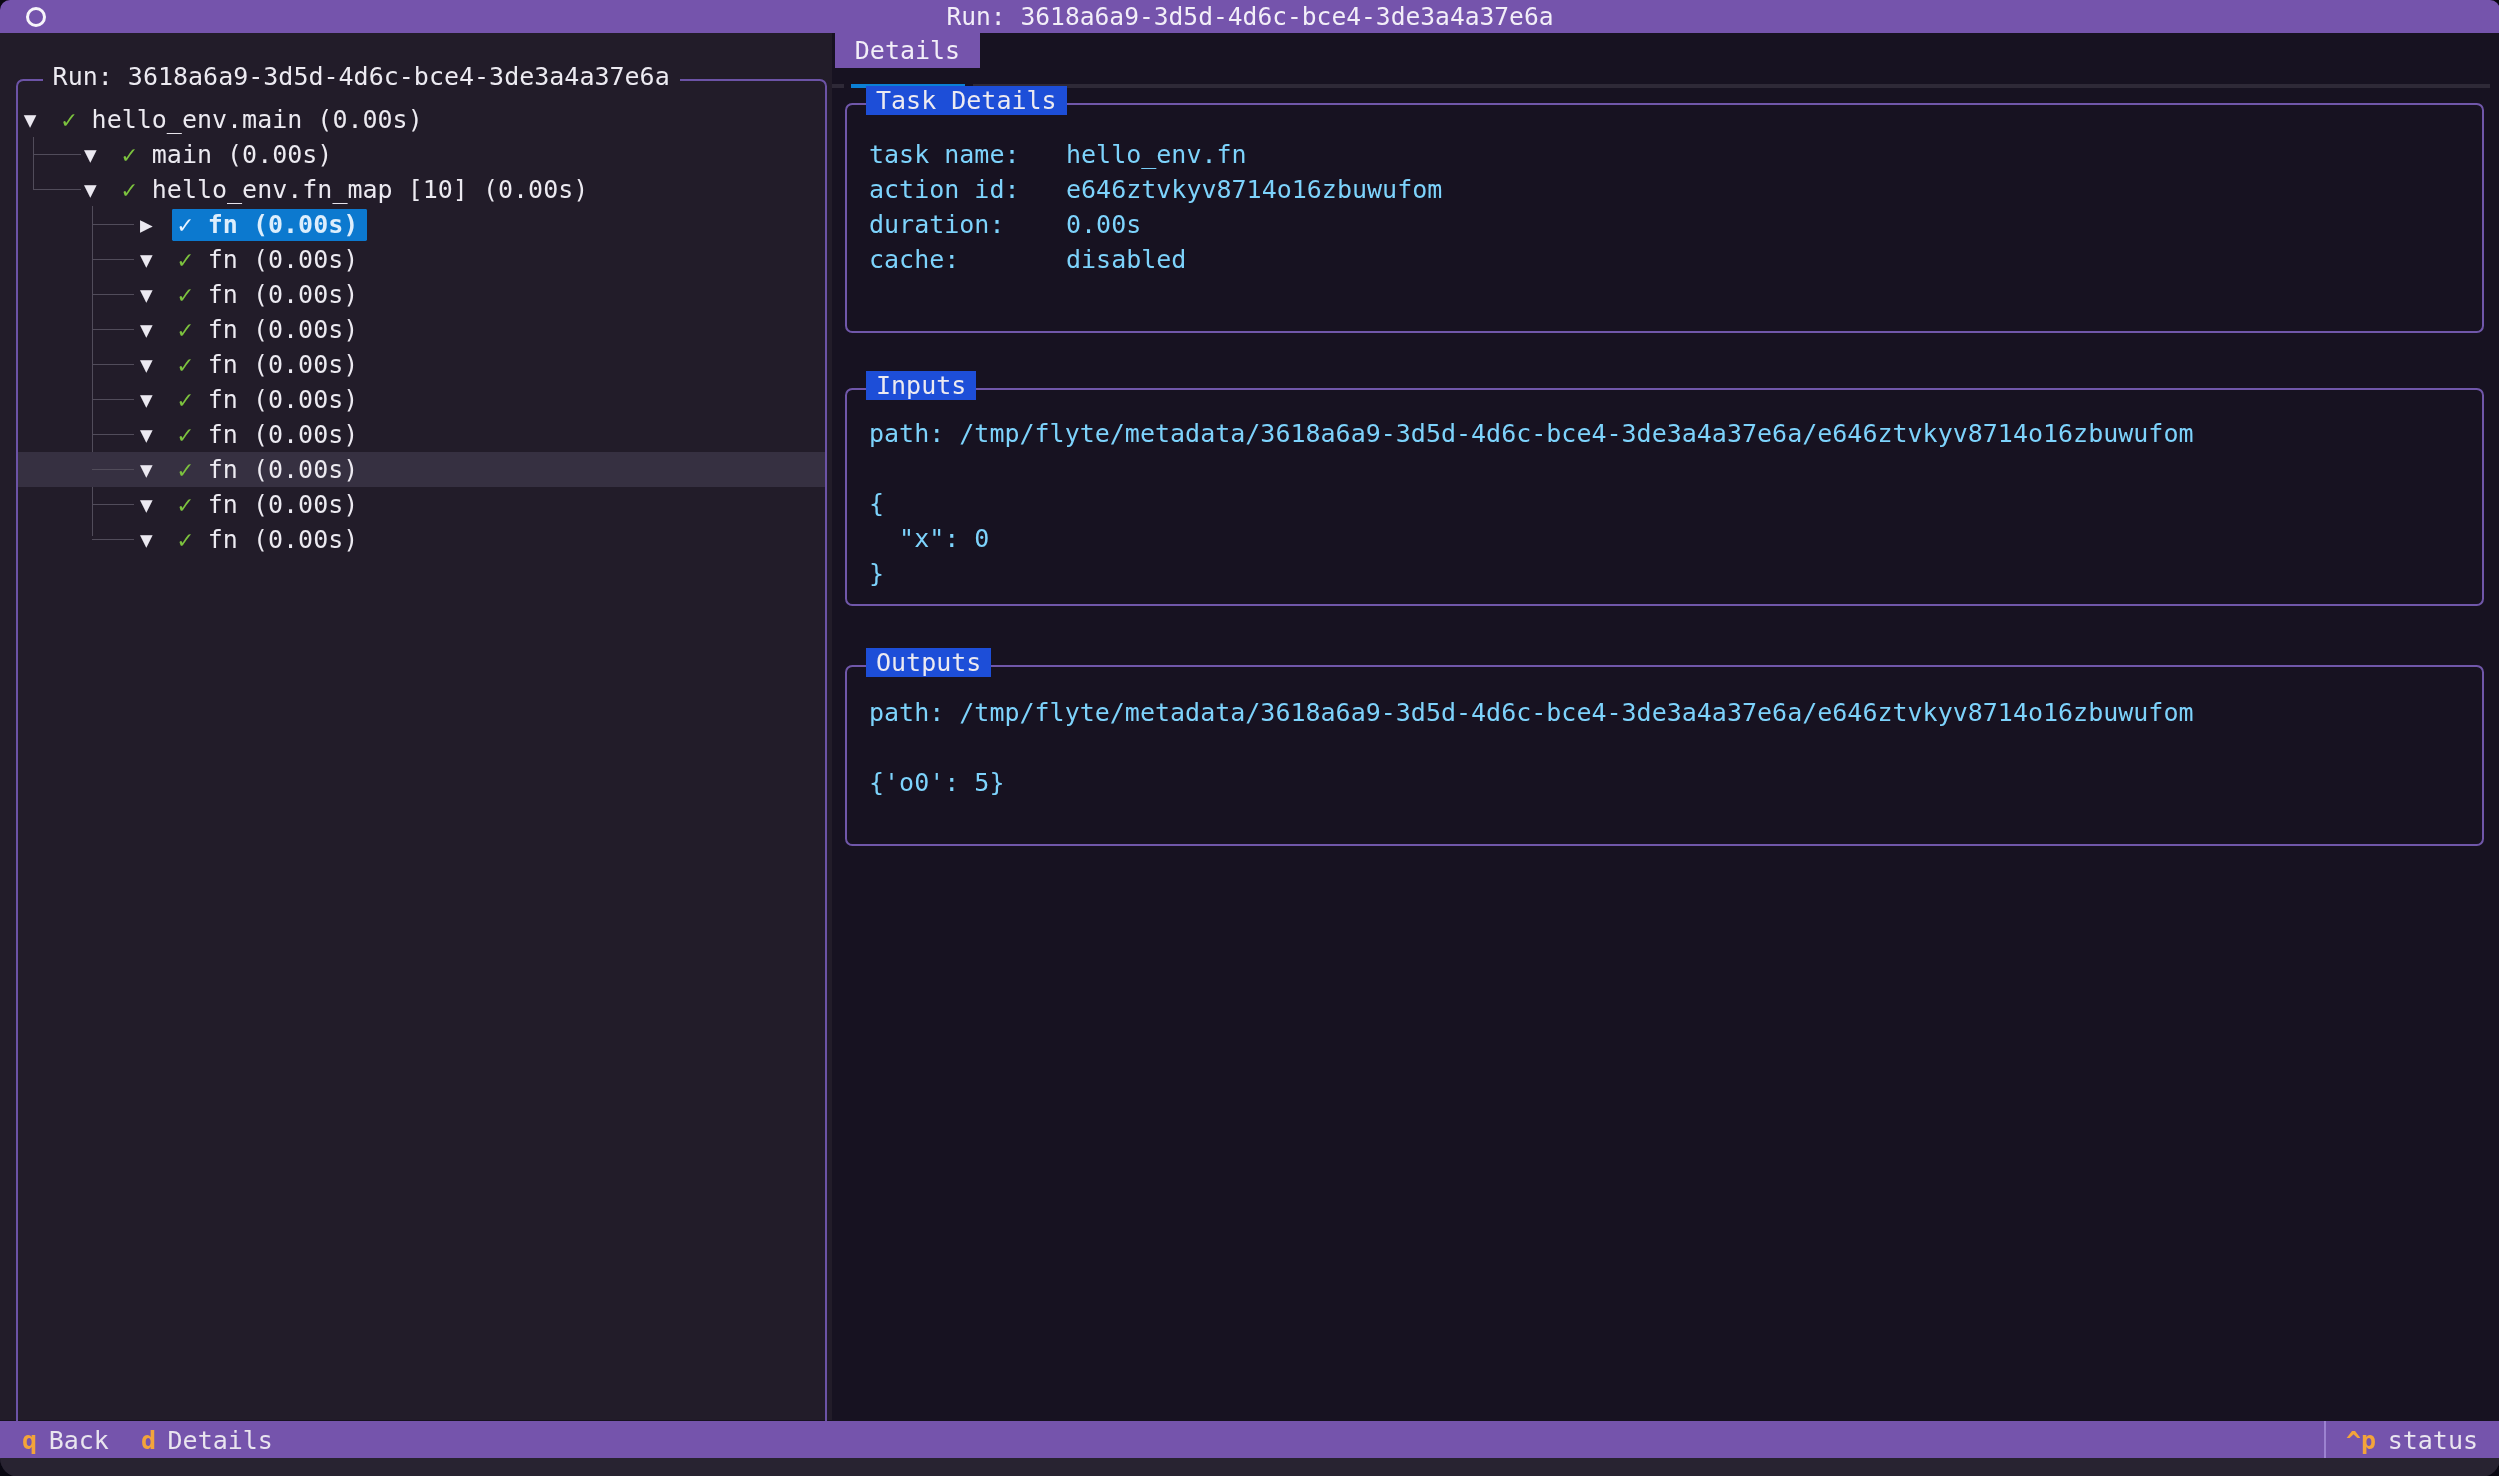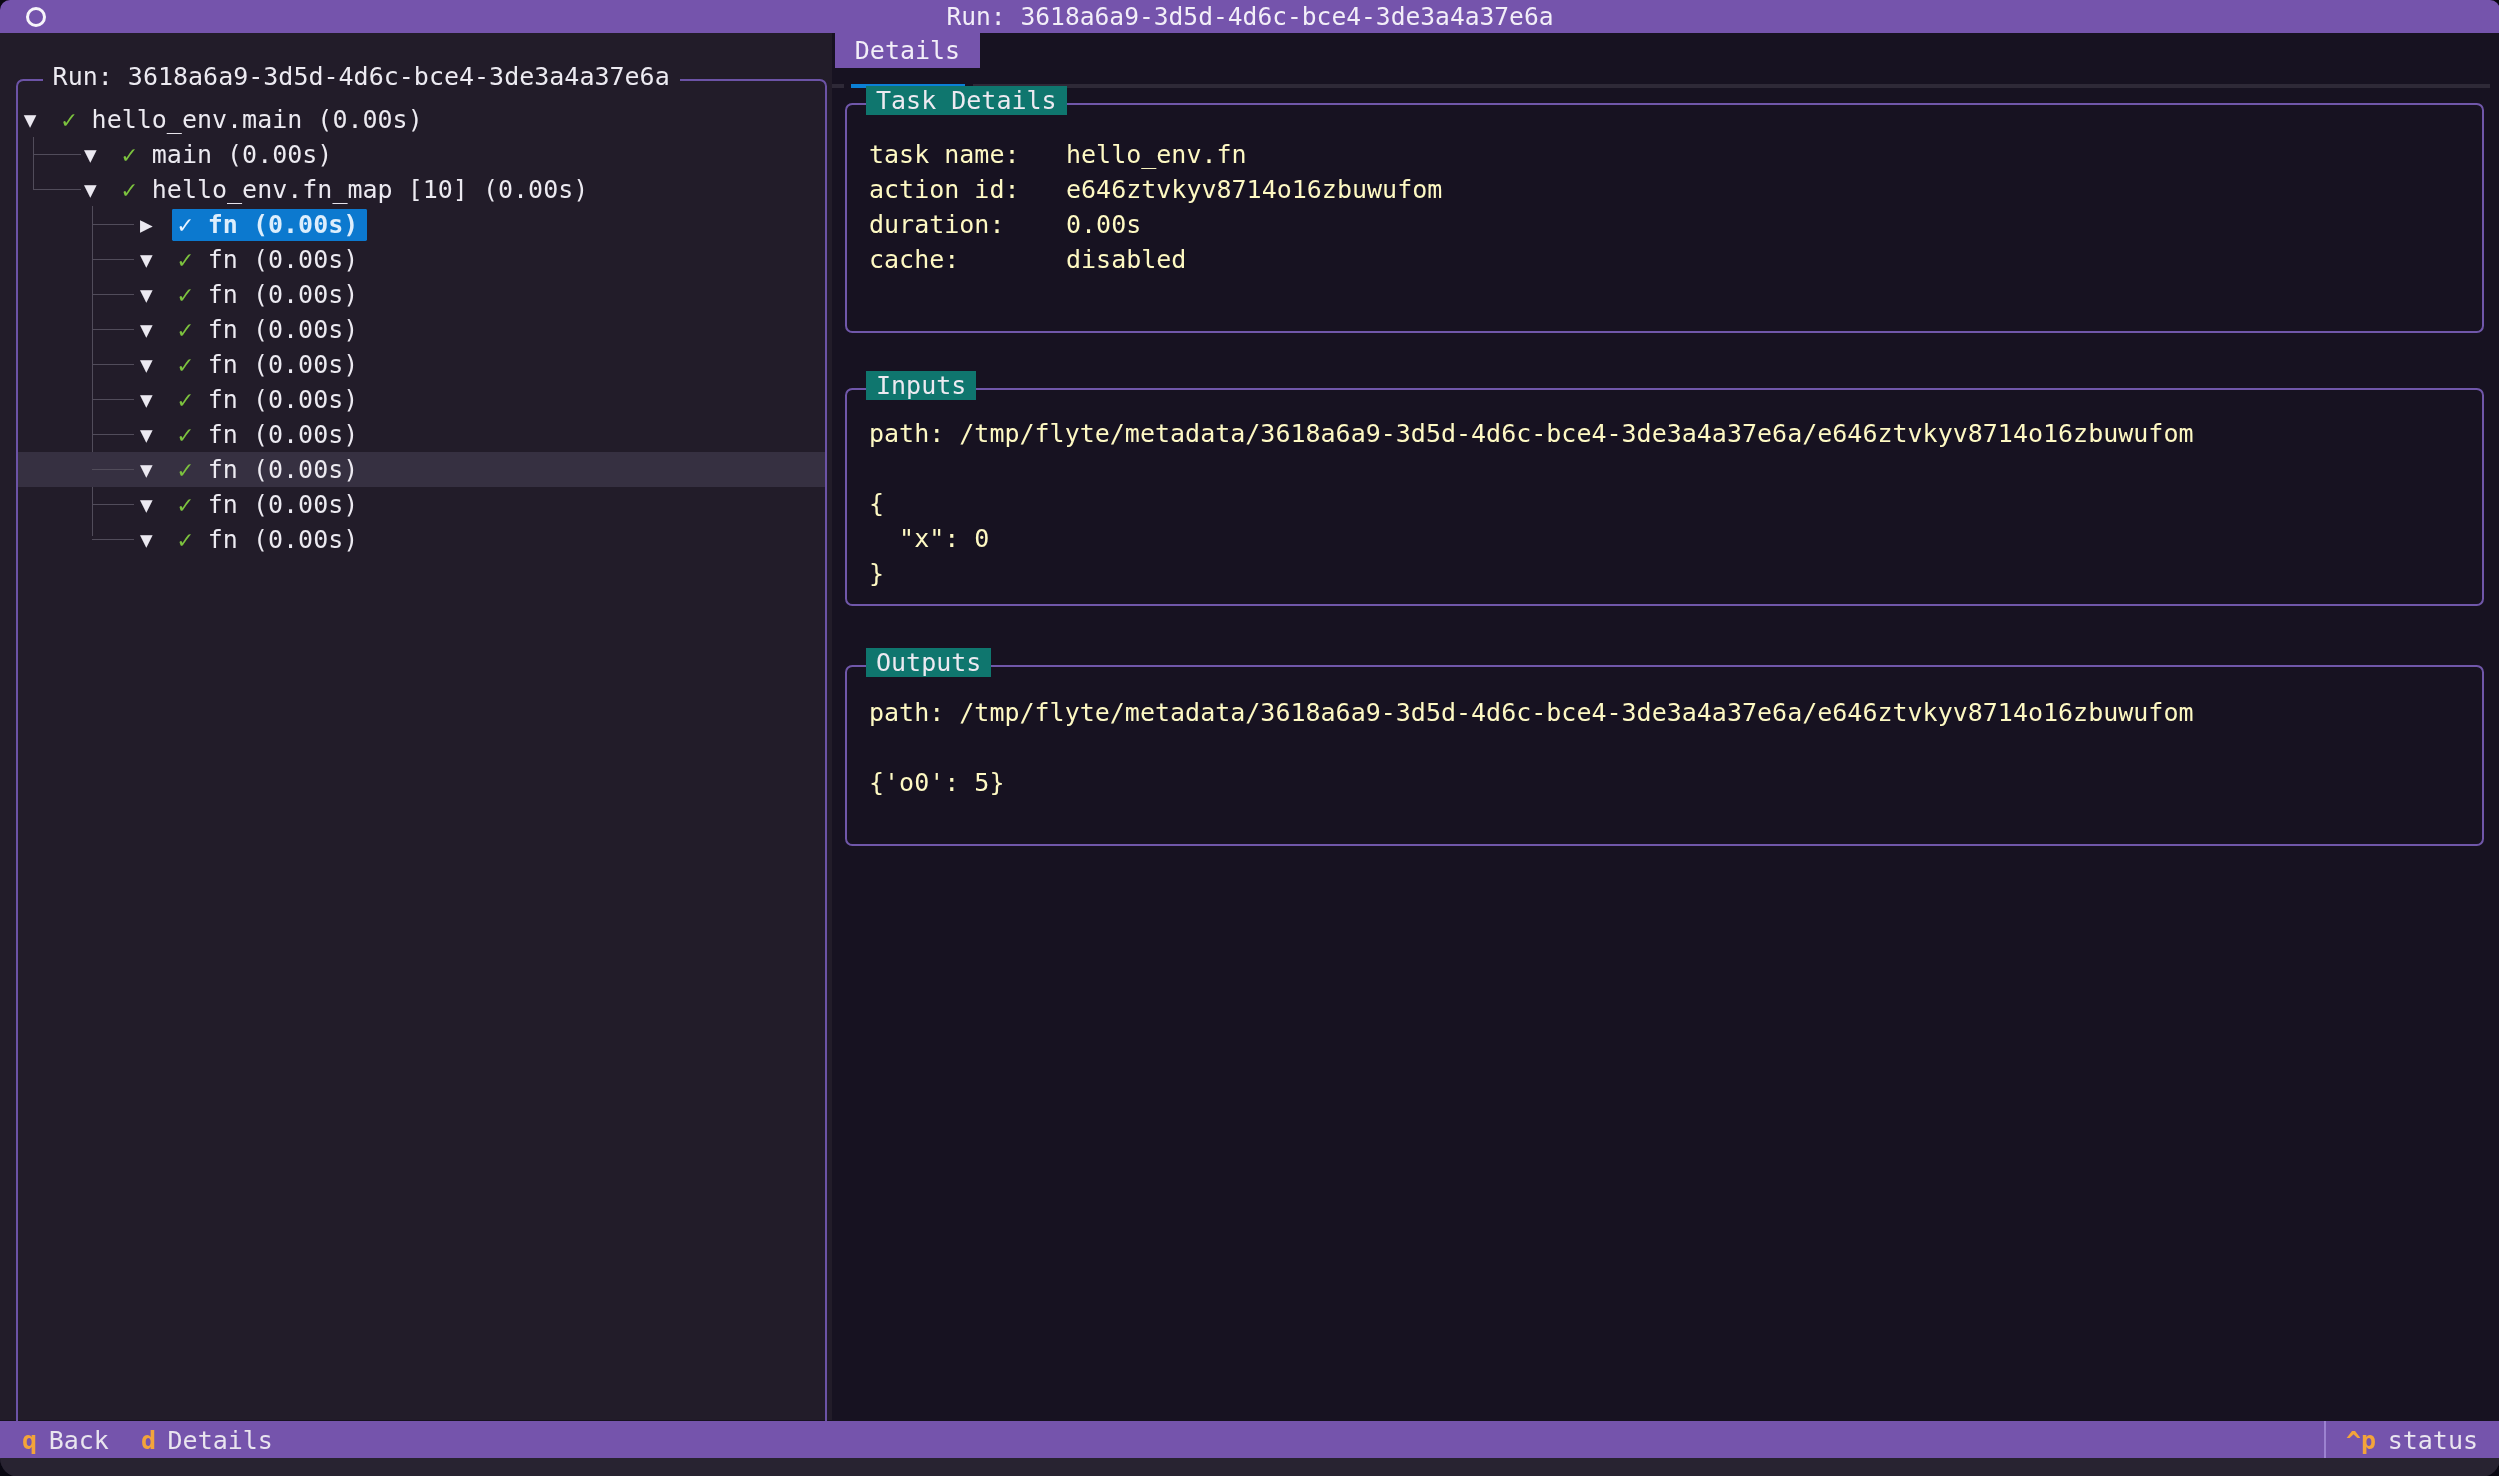--- a/index.html
+++ b/index.html
@@ -67,27 +67,27 @@
   .tabline .stub  { width:12.3px;  background:#2e2937; }
   .tabline .gap1  { width:6.5px; }
   .tabline .blue  { width:114px; background:#0b80d6; }
   .tabline .gap2  { width:8.7px; }
   .tabline .rest  { flex:1; background:#2e2937; }
   .box {
     position:absolute; left:845px; width:1639px;
     border:2.2px solid #7057aa; border-radius:7.2px;
   }
   .box-title {
-    position:absolute; top:-19px; left:19px; background:#0f766e;
+    position:absolute; top:-19px; left:19px; background:#1d4ed8;
     padding:0 10px; font-size:25px; color:#eceaf1; white-space:pre;
   }
   .box-task    { top:103px; height:230px; }
   .box-inputs  { top:388px; height:218px; }
   .box-outputs { top:665px; height:181px; }
-  .box-content { position:absolute; left:22px; right:14.5px; font-size:25px; color:#fef9c3; }
+  .box-content { position:absolute; left:22px; right:14.5px; font-size:25px; color:#7dd3fc; }
   .box-task .box-content { top:32px; }
   .kv { height:35px; display:flex; align-items:center; white-space:pre; }
   .kv .k { display:inline-block; width:197px; flex:none; }
   .pre { line-height:35px; white-space:pre; }
   .box-inputs  .box-content { top:26px; }
   .box-outputs .box-content { top:27.5px; }
   
   .statusbar {
     position:absolute; left:0; right:0; top:1421px; height:38px; background:#7554ac;
     display:flex; align-items:center; padding:0 22px;

